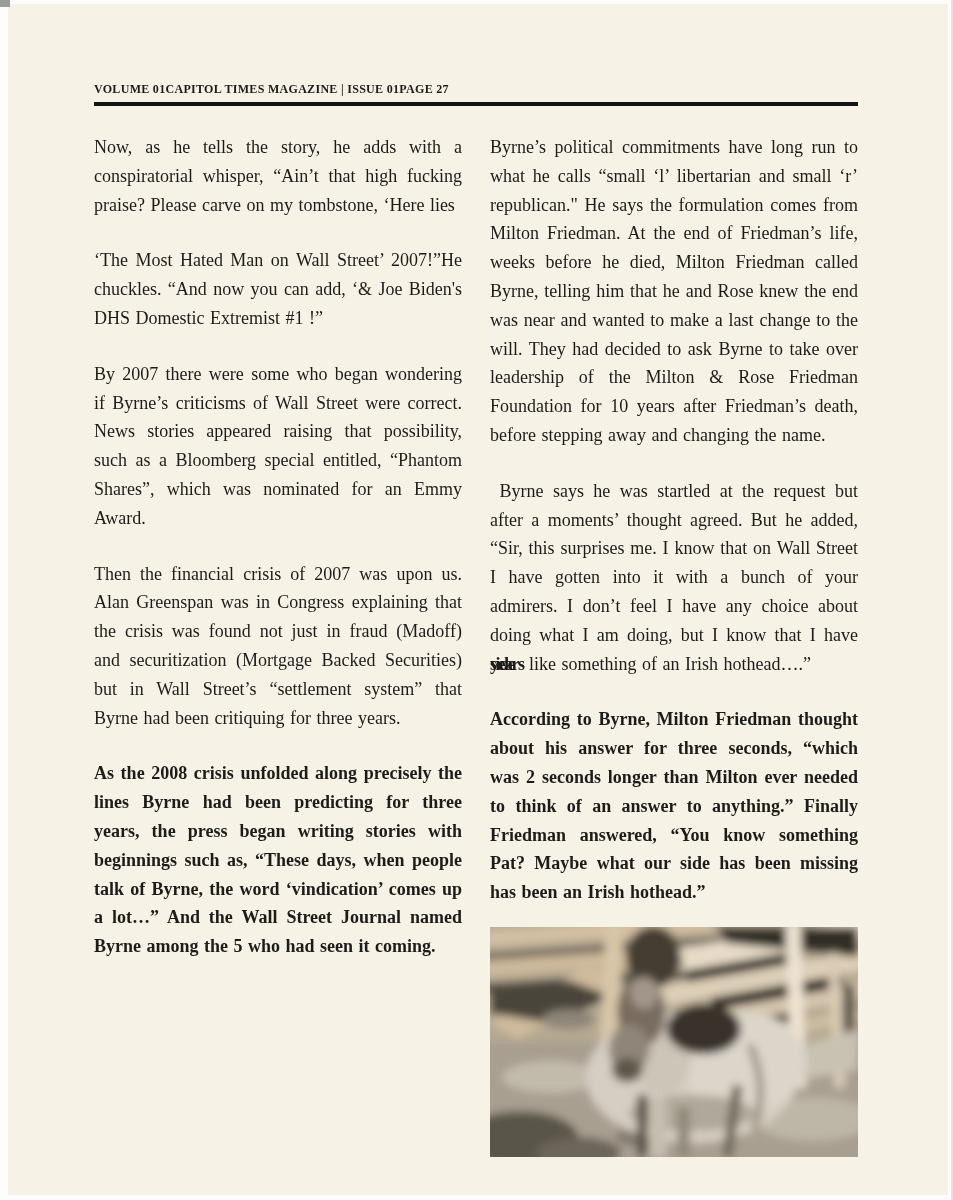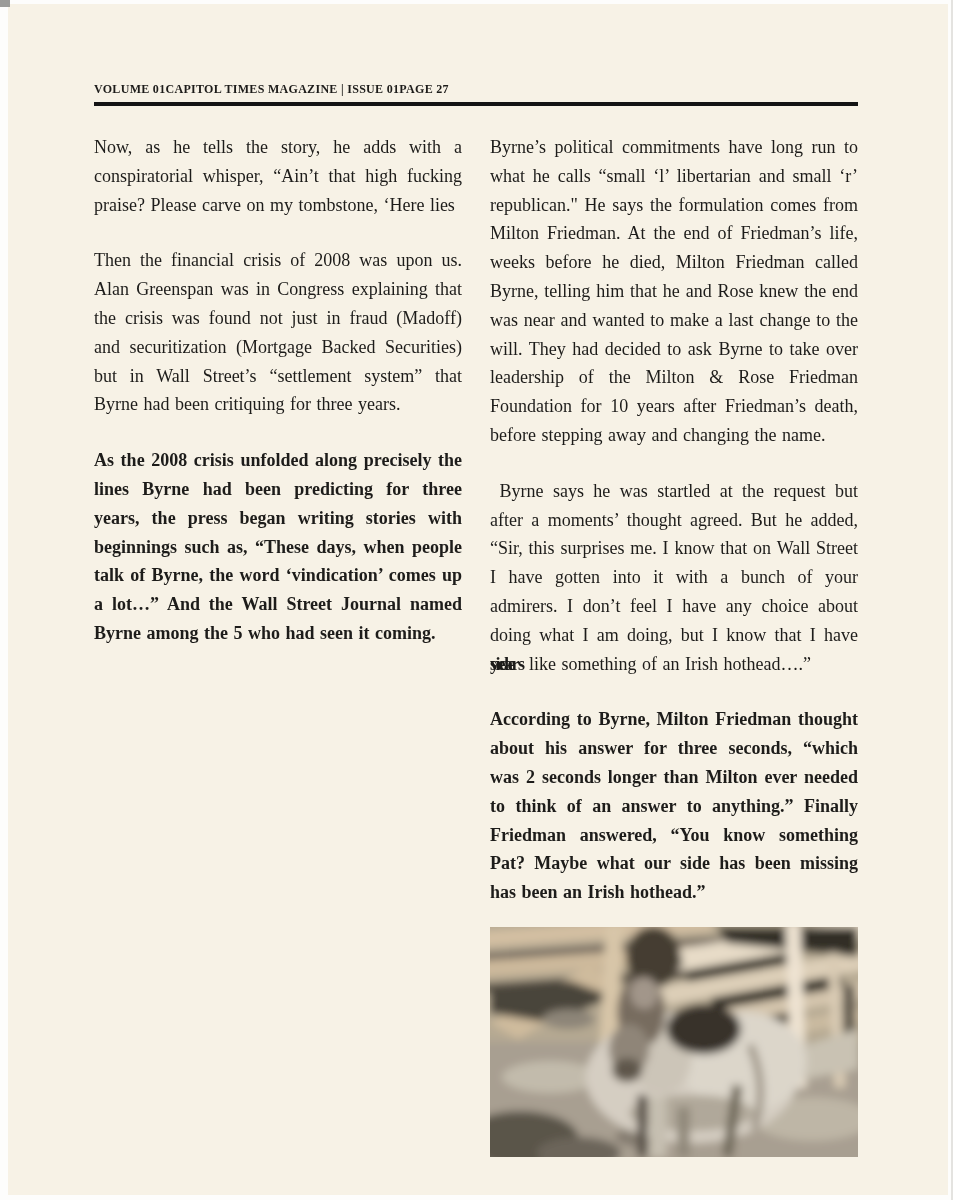--- a/index.html
+++ b/index.html
@@ -60,21 +60,23 @@
 
   <header class="masthead">
     <span>VOLUME 01</span>
     <span>CAPITOL TIMES MAGAZINE | ISSUE 01</span>
     <span>PAGE 27</span>
   </header>
 
   <main class="cols">
     <section class="col">
         <p>Now, as he tells the story, he adds with a conspiratorial whisper, “Ain’t that high fucking praise? Please carve on my tombstone, ‘Here lies</p>
-        <p>Then the financial crisis of 2008 was upon us. Alan Greenspan was in Congress explaining that the crisis was found not just in fraud (Madoff) and securitization (Mortgage Backed Securities) but in Wall Street’s “settlement system” that Byrne had been critiquing for three years.</p>
+        <p>‘The Most Hated Man on Wall Street’ 2007!”He chuckles. “And now you can add, ‘&amp;  Joe Biden's  DHS Domestic Extremist #1 !”</p>
+        <p>By 2007 there were some who began wondering if Byrne’s criticisms of Wall Street were correct. News stories appeared raising that possibility, such as a Bloomberg special entitled, “Phantom Shares”, which was nominated for an Emmy Award.</p>
+        <p>Then the financial crisis of 2007 was upon us. Alan Greenspan was in Congress explaining that the crisis was found not just in fraud (Madoff) and securitization (Mortgage Backed Securities) but in Wall Street’s “settlement system” that Byrne had been critiquing for three years.</p>
         <p>As the 2008 crisis unfolded along precisely the lines Byrne had been predicting for three years, the press began writing stories with beginnings such as, “These days, when people talk of Byrne, the word ‘vindication’ comes up a lot…” And the Wall Street Journal named Byrne among the 5 who had seen it coming.</p>
       </section>
 
     <section class="col">
       <div>
           <p>Byrne’s political commitments have long run to what he calls “small ‘l’ libertarian and small ‘r’ republican." He says the formulation comes from Milton Friedman. At the end of Friedman’s life, weeks before he died, Milton Friedman called Byrne, telling him that he and Rose knew the end was near and wanted to make a last change to the will. They had decided to ask Byrne to take over leadership of the Milton &amp; Rose Friedman Foundation for 10 years after Friedman’s death, before stepping away and changing the name.</p>
           <p>&nbsp;Byrne says he was startled at the request but after a moments’ thought agreed. But he added, “Sir, this surprises me. I know that on Wall Street I have gotten into it with a bunch of your admirers. I don’t feel I have any choice about doing what I am doing, but I know that I have <span class="overlap">
               <span>side</span>
               <span>years</span>
             </span> like something of an Irish hothead….”</p>

